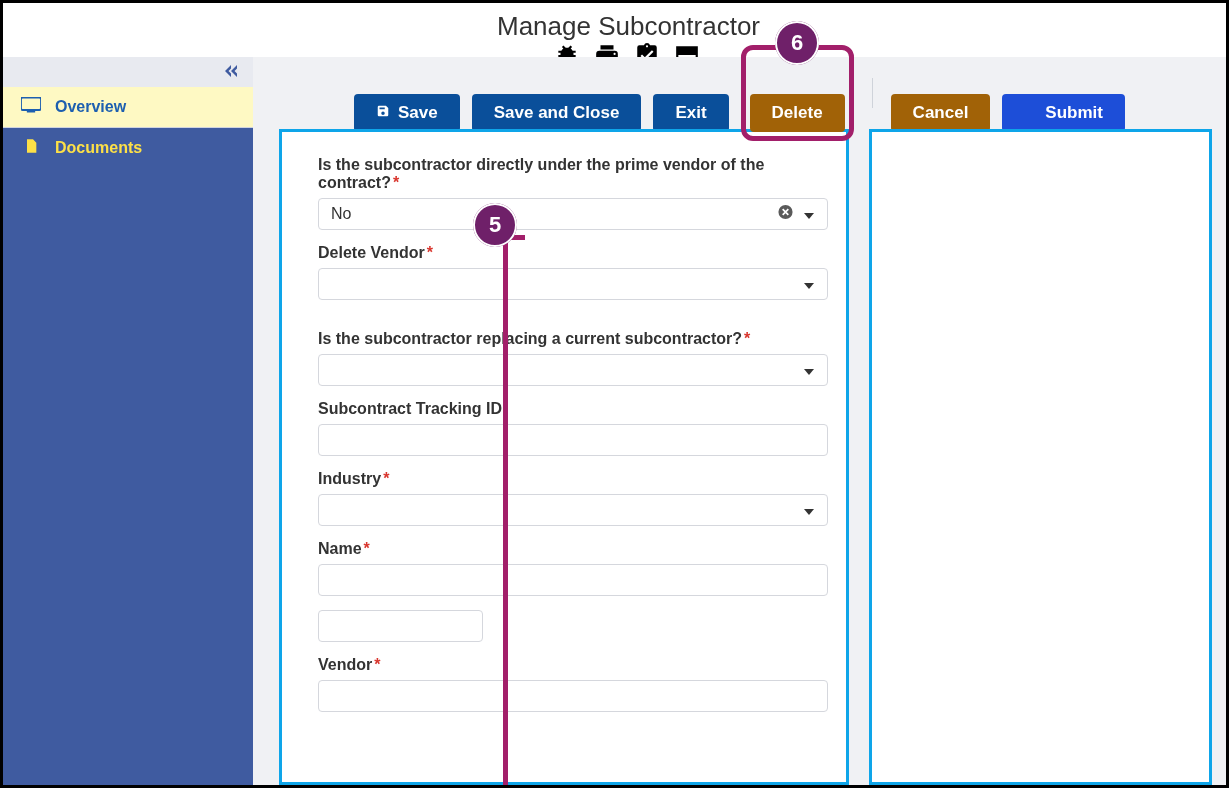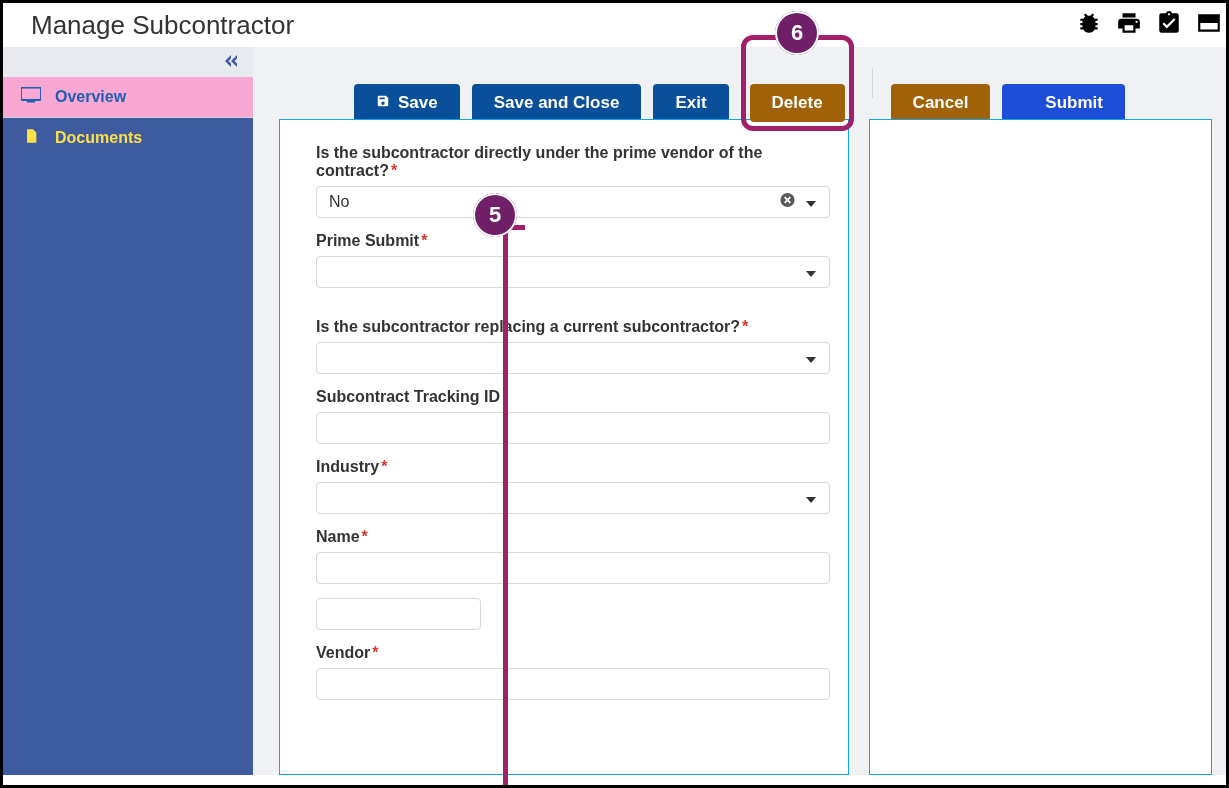--- a/index.html
+++ b/index.html
@@ -11,21 +11,22 @@
     height: 788px;
     overflow: hidden;
     border: 3px solid #000;
   }
   
   .header {
     display: flex;
     align-items: center;
     justify-content: space-between;
     padding: 8px 0 8px 28px;
-    height: 44px;
+    height: 54px;
+    flex-direction: column;
   }
   .page-title {
     font-size: 26px;
     font-weight: 400;
     color: #333;
   }
   .header-icons {
     display: flex;
     gap: 14px;
     padding-right: 4px;
@@ -60,21 +61,21 @@
     display: flex;
     align-items: center;
     gap: 14px;
     padding: 10px 18px;
     font-size: 16px;
     font-weight: 600;
     color: #fde047;
     cursor: pointer;
   }
   .side-item.active {
-    background: #f9a8d4;
+    background: #fef9c3;
     color: #1d5fb0;
     border-bottom: 1px solid #d0d4de;
   }
   .side-item svg { width: 20px; height: 16px; fill: currentColor; }
 
   .main {
     flex: 1;
     background: #f0f1f4;
     display: flex;
     flex-direction: column;
@@ -118,21 +119,21 @@
   
   .content-row {
     display: flex;
     gap: 20px;
     padding: 0 14px 0 26px;
     flex: 1;
     overflow: hidden;
   }
   .panel {
     background: #fff;
-    border: 1px solid #0ea5e9;
+    border: 3px solid #0ea5e9;
   }
   .panel.left { flex: 0 0 570px; padding: 24px 18px 18px 36px; overflow-y: auto; }
   .panel.right { flex: 1; }
 
   .form-group { margin-bottom: 14px; }
   .form-label {
     font-size: 16px;
     font-weight: 700;
     color: #333;
     margin-bottom: 6px;
@@ -302,21 +303,21 @@
                   <circle cx="12" cy="12" r="10"></circle>
                   <path d="M8 8l8 8M16 8l-8 8" stroke="#fff" stroke-width="2.4"></path>
                 </svg></span>
             <span class="select-caret"><svg viewBox="0 0 10 6">
                   <path d="M0 0h10L5 6z"></path>
                 </svg></span>
           </div>
         </div>
 
         <div class="form-group">
-          <label class="form-label"><span>Prime Submit</span><span class="req">*</span></label>
+          <label class="form-label"><span>Delete Vendor</span><span class="req">*</span></label>
           <div class="input-wrap">
             <input class="select-input" readonly="" value="" style="">
             <span class="select-caret"><svg viewBox="0 0 10 6">
                   <path d="M0 0h10L5 6z"></path>
                 </svg></span>
           </div>
         </div>
 
         <div class="spacer-lg"></div>
 

